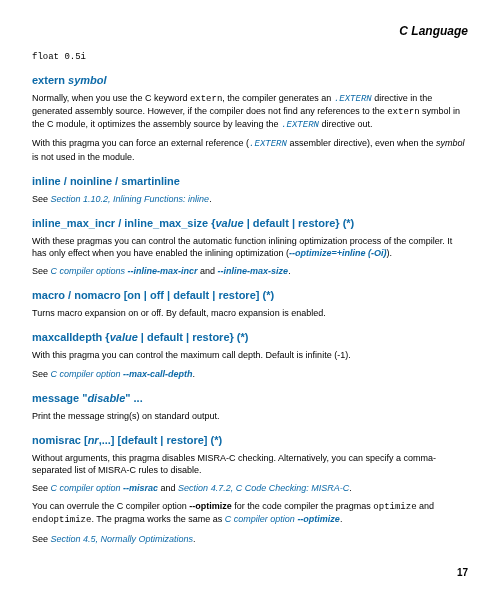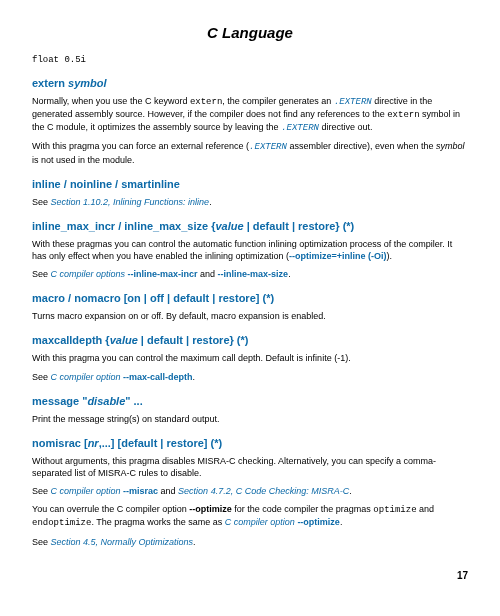--- a/index.html
+++ b/index.html
@@ -9,24 +9,24 @@
     background: #fff;
     color: #000;
     width: 500px;
   }
   .page {
     padding: 24px 32px 20px 32px;
     box-sizing: border-box;
     width: 500px;
   }
   .breadcrumb {
-    text-align: center;
+    text-align: right;
     font-style: italic;
     font-weight: bold;
-    font-size: 15px;
+    font-size: 12px;
     color: #000;
     margin-bottom: 14px;
   }
   .code {
     font-family: "Courier New", Courier, monospace;
     font-size: 9px;
   }
   .heading {
     color: #0d6aa8;
     font-weight: bold;
@@ -34,21 +34,21 @@
     margin: 12px 0 6px 0;
   }
   .heading .sym { font-style: italic; }
   .heading .val { font-style: italic; }
   .body-text {
     font-size: 9px;
     line-height: 1.35;
     margin: 0 0 6px 0;
   }
   .link { color: #0d6aa8; font-style: italic; }
-  .link-bold { color: #0d6aa8; font-weight: bold; }
+  .link-bold { color: #0d6aa8; font-weight: bold; font-style: italic; }
   .italic { font-style: italic; }
   .mono { font-family: "Courier New", Courier, monospace; }
   .page-num {
     text-align: right;
     color: #000;
     font-weight: bold;
     font-size: 10px;
     margin-top: 22px;
   }
 </style>

